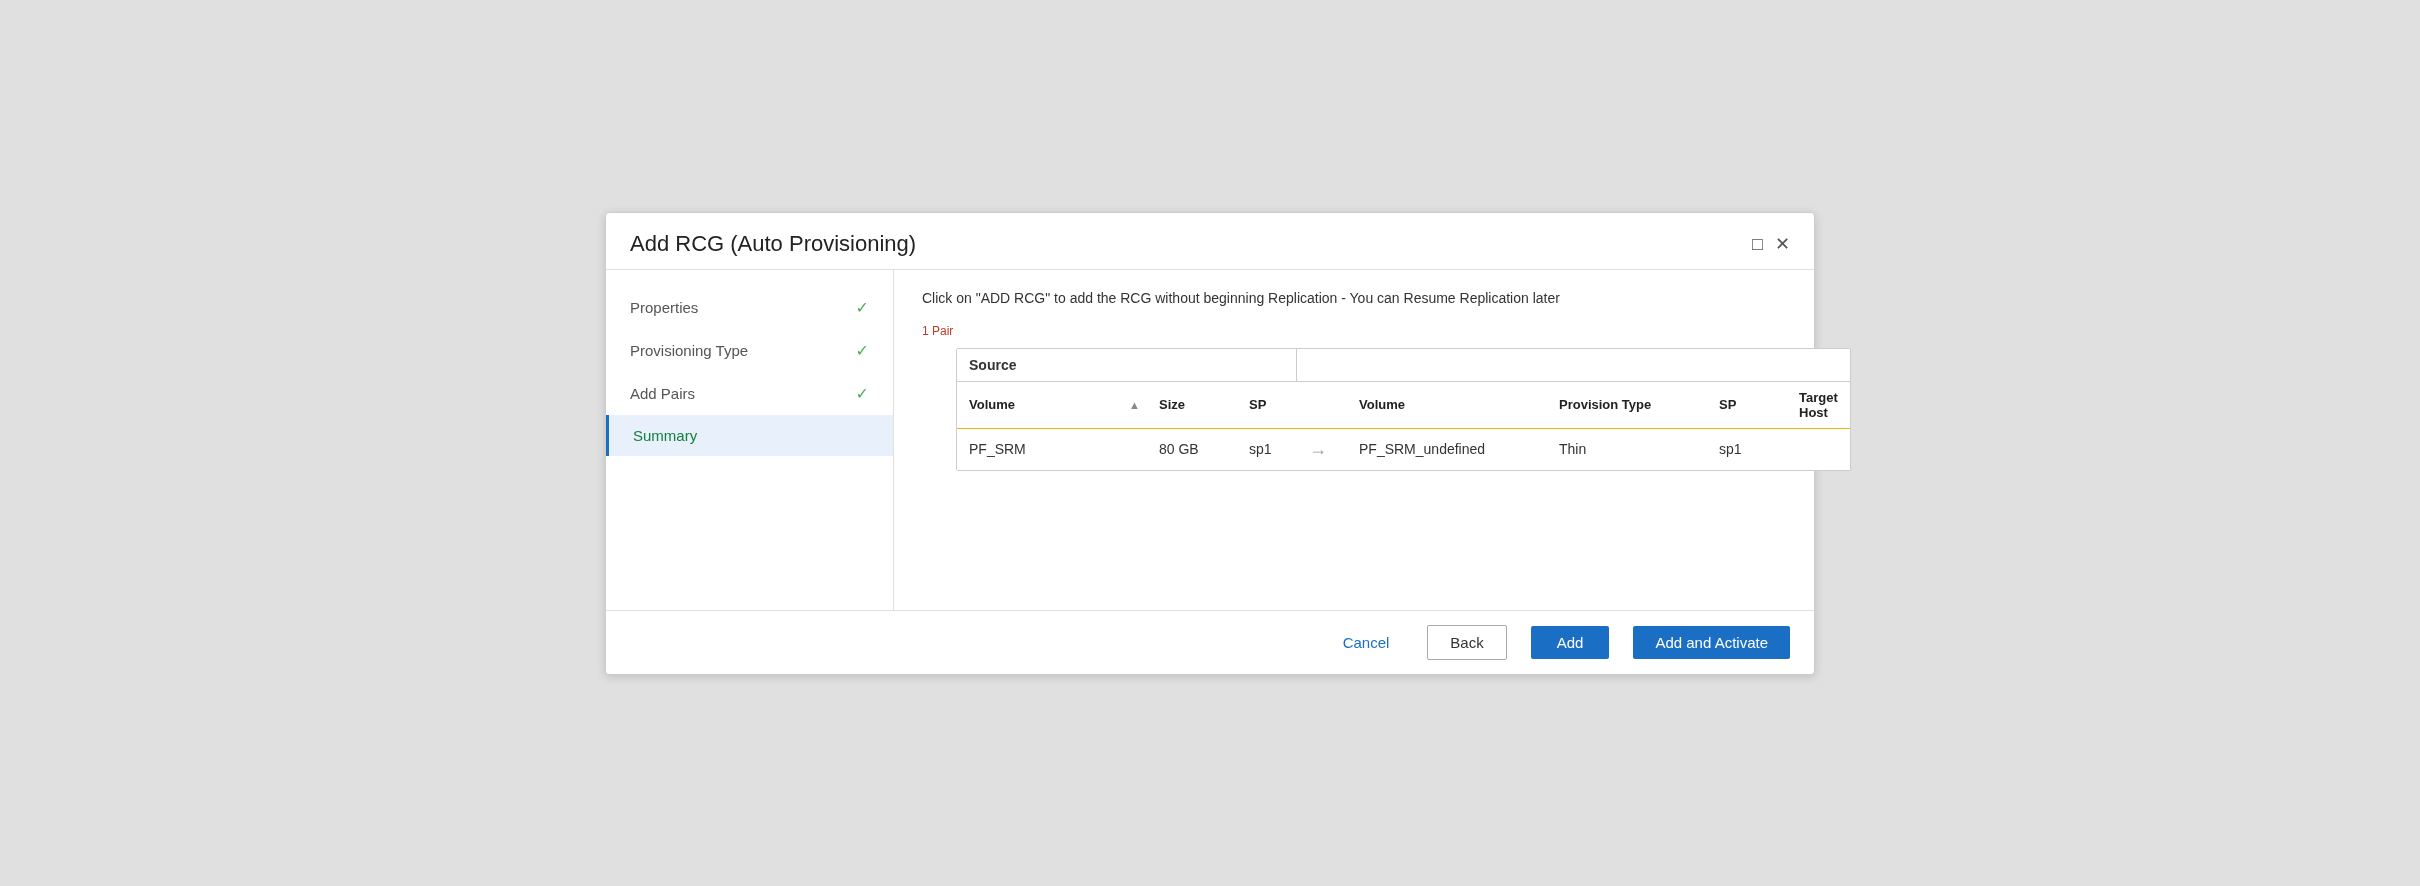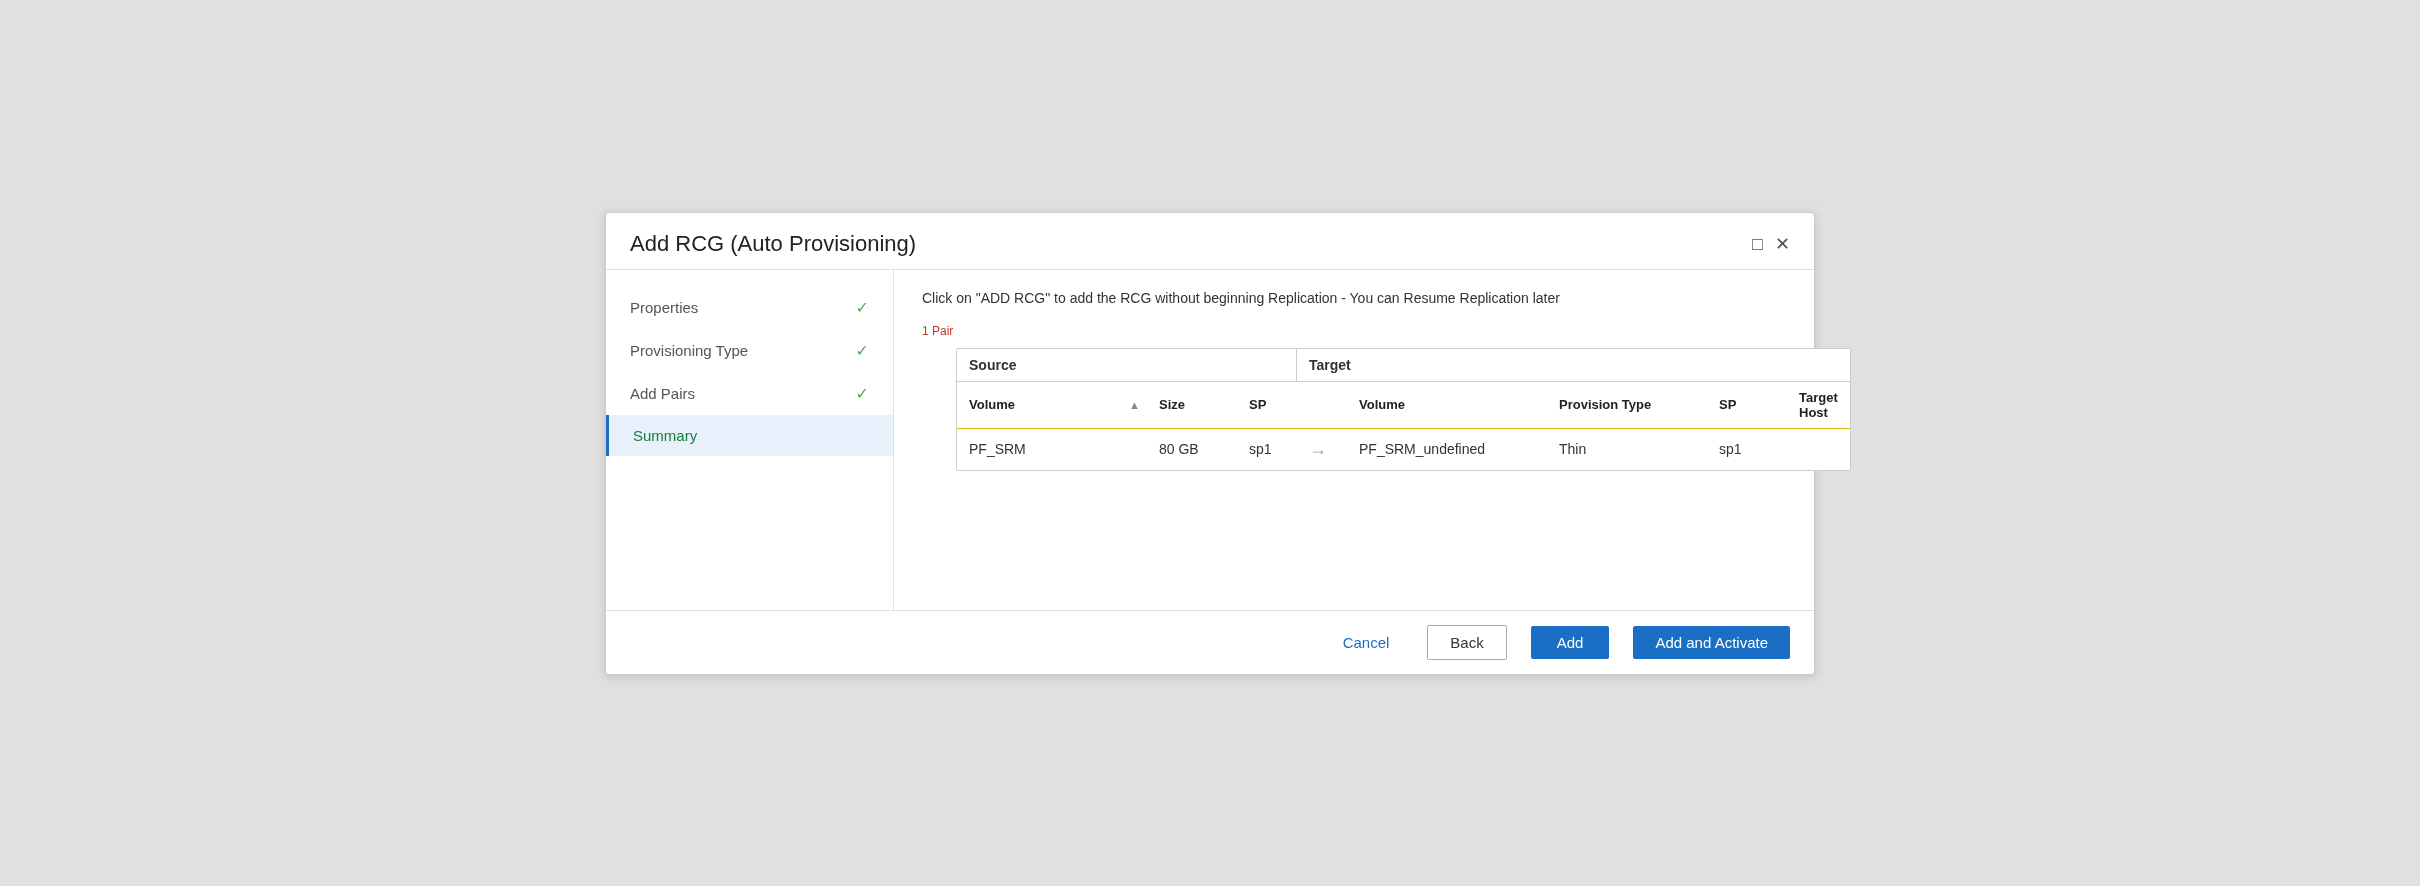--- a/index.html
+++ b/index.html
@@ -231,21 +231,20 @@
     </div>
 
     <div class="main-content">
       <div class="info-text">Click on "ADD RCG" to add the RCG without beginning Replication - You can Resume Replication later</div>
       <div class="pair-count">1 Pair</div>
 
       <div class="table-wrapper">
 
         <div class="table-header-groups">
           <div class="col-group-source">Source</div>
-          <div class="col-group-target">Target</div>
         </div>
 
         <div class="table-col-headers">
           <div class="col-h col-volume-src">
             <span>Volume</span>
           </div>
           <div class="col-h col-sort-arrow">▲</div>
           <div class="col-h col-size">Size</div>
           <div class="col-h col-sp-src">SP</div>
           <div class="col-h col-arrow"></div>

